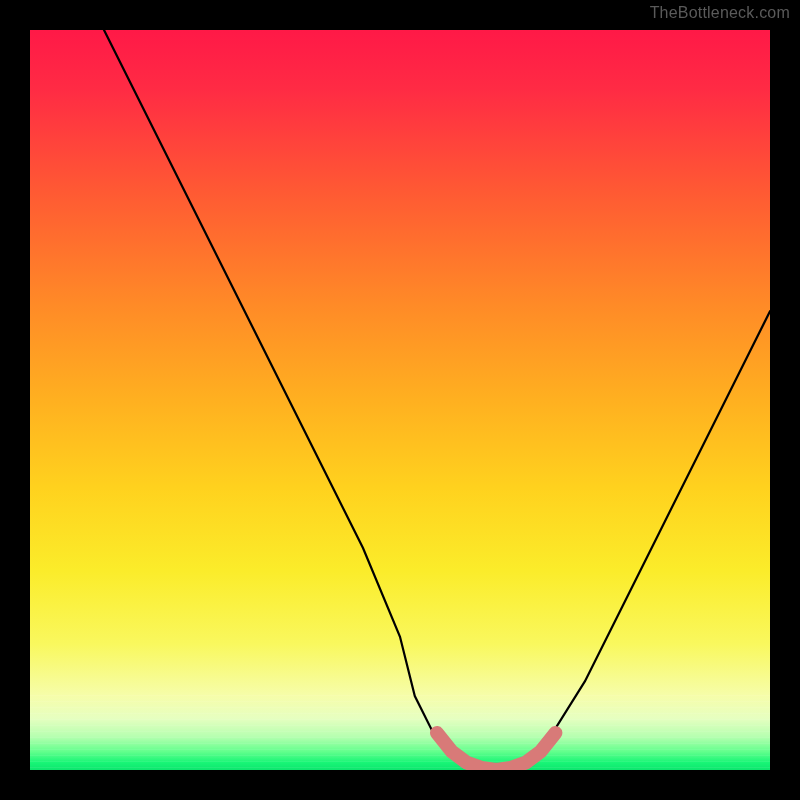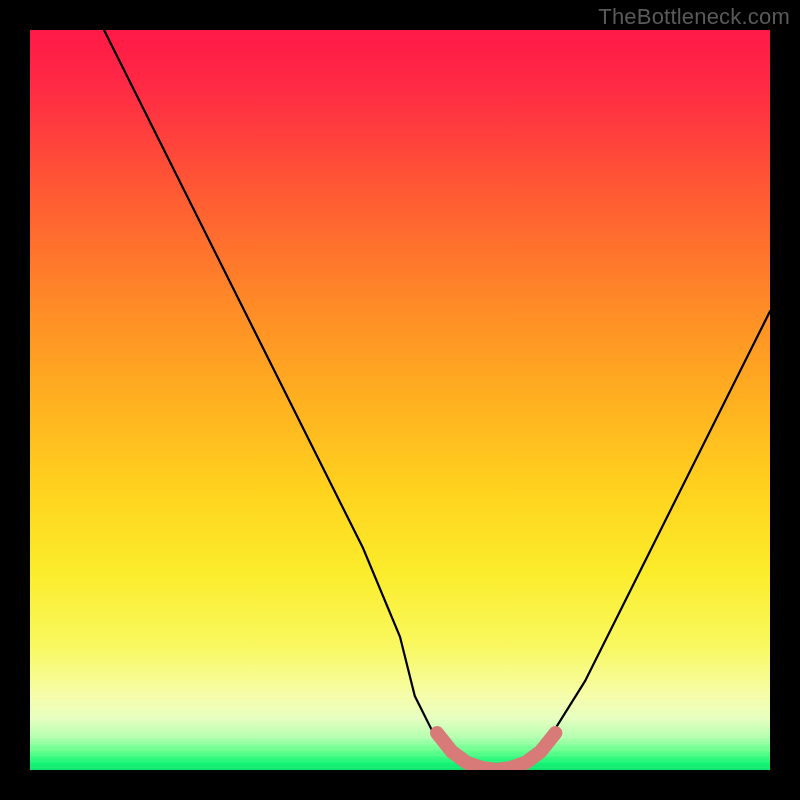--- a/index.html
+++ b/index.html
@@ -15,21 +15,21 @@
     position: relative;
     width: 800px;
     height: 800px;
     background: #000;
   }
   .watermark {
     position: absolute;
     top: 4px;
     right: 10px;
     color: #5a5a5a;
-    font-size: 22px;
+    font-size: 16px;
     font-weight: 500;
     letter-spacing: 0.2px;
     z-index: 20;
   }
   .plot-area {
     position: absolute;
     left: 30px;
     top: 30px;
     width: 740px;
     height: 740px;

